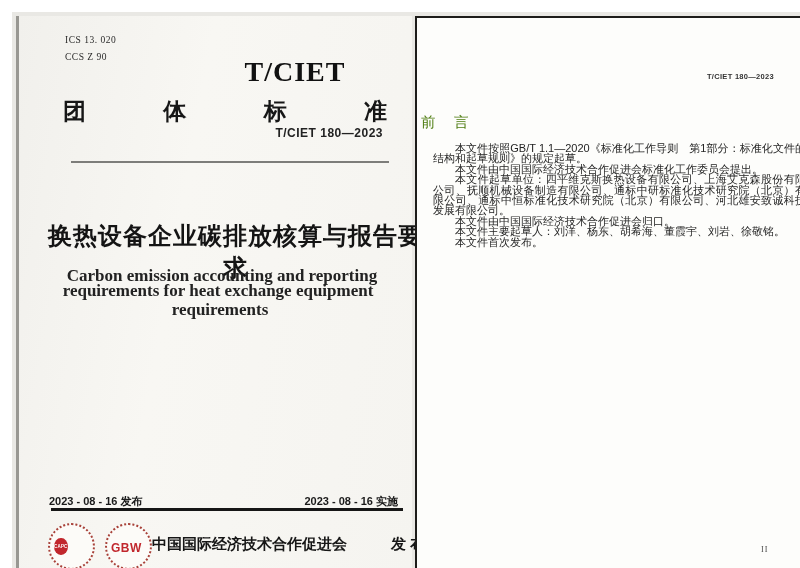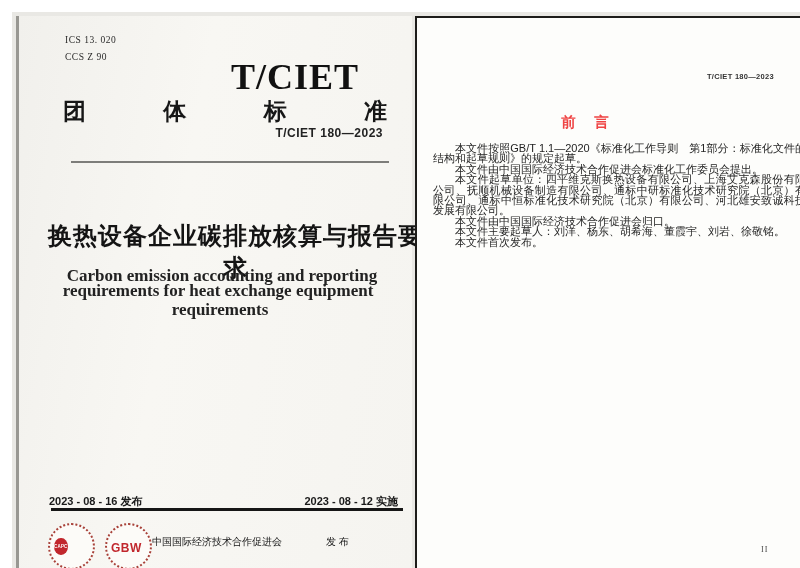--- a/index.html
+++ b/index.html
@@ -9,21 +9,21 @@
   .canvas { position:relative; width:800px; height:568px; background:#e9e8e4; overflow:hidden; }
   .edge-strip-left  { position:absolute; left:0; top:0; width:3px; height:568px; background:#55534f; opacity:.55; }
   .edge-strip-right { position:absolute; right:0; top:0; width:4px; height:568px; background:#2e2d2b; }
 
   
   .page-cover { position:absolute; left:3px; top:0; width:393px; height:568px;
                 background:linear-gradient(100deg,#f1f0ec 0%, #f8f7f3 40%, #f5f4f0 100%); }
   .ics-block { position:absolute; left:38px; top:10px; font-family:"Liberation Serif", serif;
                font-size:9.5px; line-height:13px; color:#2a2a2a; letter-spacing:.5px; }
   .org-logo { position:absolute; left:196px; top:36px; width:152px; text-align:center;
-              font-family:"Liberation Serif", serif; font-weight:bold; font-size:36px;
+              font-family:"Liberation Serif", serif; font-weight:bold; font-size:28px;
               letter-spacing:1px; color:#111; }
   .doc-type { position:absolute; left:36px; top:72px; width:332px; display:flex;
               justify-content:space-between; font-size:23px; font-weight:bold; color:#161616; }
   .std-num  { position:absolute; right:25px; top:106px; font-size:12px; font-weight:bold;
               letter-spacing:.5px; color:#222; }
   .head-rule { position:absolute; left:48px; top:141px; width:318px; height:2px; background:#7d7d7a; }
   .title-zh { position:absolute; left:16px; top:200px; width:100%; text-align:center;
               font-size:24px; font-weight:bold; letter-spacing:1px; color:#141414; }
   .title-en { position:absolute; left:18px; top:248px; width:358px; text-align:center;
               font-family:"Liberation Serif", serif; font-weight:600; font-size:17px;
@@ -35,29 +35,29 @@
   .badge { width:47px; height:47px; border-radius:50%; background:#fcfbf8;
            border:2px dotted #a8423a; display:flex; flex-direction:row; align-items:center; }
   .seal-circle { margin-top:4px; width:17px; height:17px; border-radius:50%; background:#c1272d;
                  color:#fff; font-size:4.5px; font-weight:bold; display:flex; align-items:center;
                  justify-content:center; letter-spacing:.2px; }
   .gbw-text { margin-top:6px; font-size:12px; font-weight:bold; color:#c1272d; letter-spacing:.5px; }
   .micro-line-red  { width:32px; height:2px; background:#b5483f; margin-top:2px; border-radius:1px; }
   .micro-line-dark { width:30px; height:2px; background:#5b5b58; margin-top:1px; border-radius:1px; }
   .badge-band { width:24px; height:5px; background:#b9b8b4; margin-top:2px; border-radius:1px; }
   .publisher-row { position:absolute; left:125px; top:511px; display:flex; gap:36px;
-                   font-size:10px; font-weight:normal; color:#161616; white-space:nowrap; }
+                   font-size:15px; font-weight:bold; color:#161616; white-space:nowrap; }
 
   
   .page-foreword { position:absolute; left:399px; top:0; width:397px; height:562px;
                    background:#fdfdfb; border:2px solid #1d1c1a; }
   .fw-header-ref { position:absolute; right:32px; top:50px; font-size:7.5px; font-weight:bold;
                    color:#333; letter-spacing:.3px; }
-  .fw-heading { position:absolute; left:0; top:91px; width:330px; text-align:center;
-                font-size:14.5px; font-weight:bold; color:#ef4444; letter-spacing:2px; }
+  .fw-heading { position:absolute; left:0; top:91px; width:330px; 
+                font-size:14.5px; font-weight:normal; color:#4d7c0f; letter-spacing:2px; }
   .fw-body { position:absolute; left:12px; top:121px; width:373px; font-size:11px;
              line-height:10.4px; text-align:justify; color:#242424; }
   .fw-body p { text-indent:2em; margin:0; }
   .fw-pagenum { position:absolute; left:340px; top:523px; font-size:8px; letter-spacing:1px;
                 color:#444; font-family:"Liberation Serif", serif; }
 </style>
 </head>
 <body>
 
 <div class="canvas">
@@ -81,21 +81,21 @@
     <div class="head-rule"></div>
 
     <div class="title-zh">换热设备企业碳排放核算与报告要求</div>
     <div class="title-en">
       <span>Carbon emission accounting and reporting requirements for heat exchange equipment</span>
       <div>requirements</div>
     </div>
 
     <div class="dates-row">
       <span>2023 - 08 - 16 发布</span>
-      <span>2023 - 08 - 12 实施</span>
+      <span>2023 - 08 - 16 实施</span>
     </div>
     <div class="thick-rule"></div>
 
     <div class="badges">
       <div class="badge">
         <div class="seal-circle">CAPC</div>
         <div class="micro-line-red"></div>
         <div class="micro-line-dark"></div>
         <div class="badge-band"></div>
       </div>

